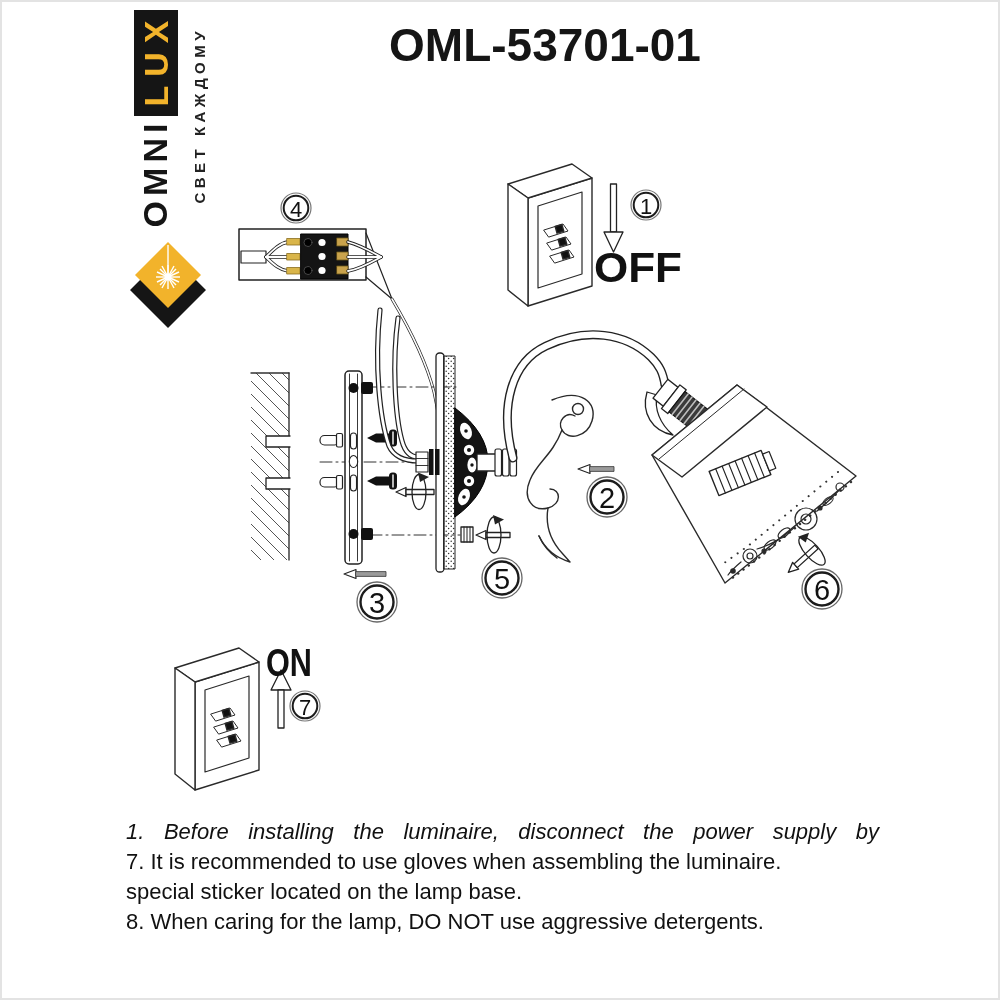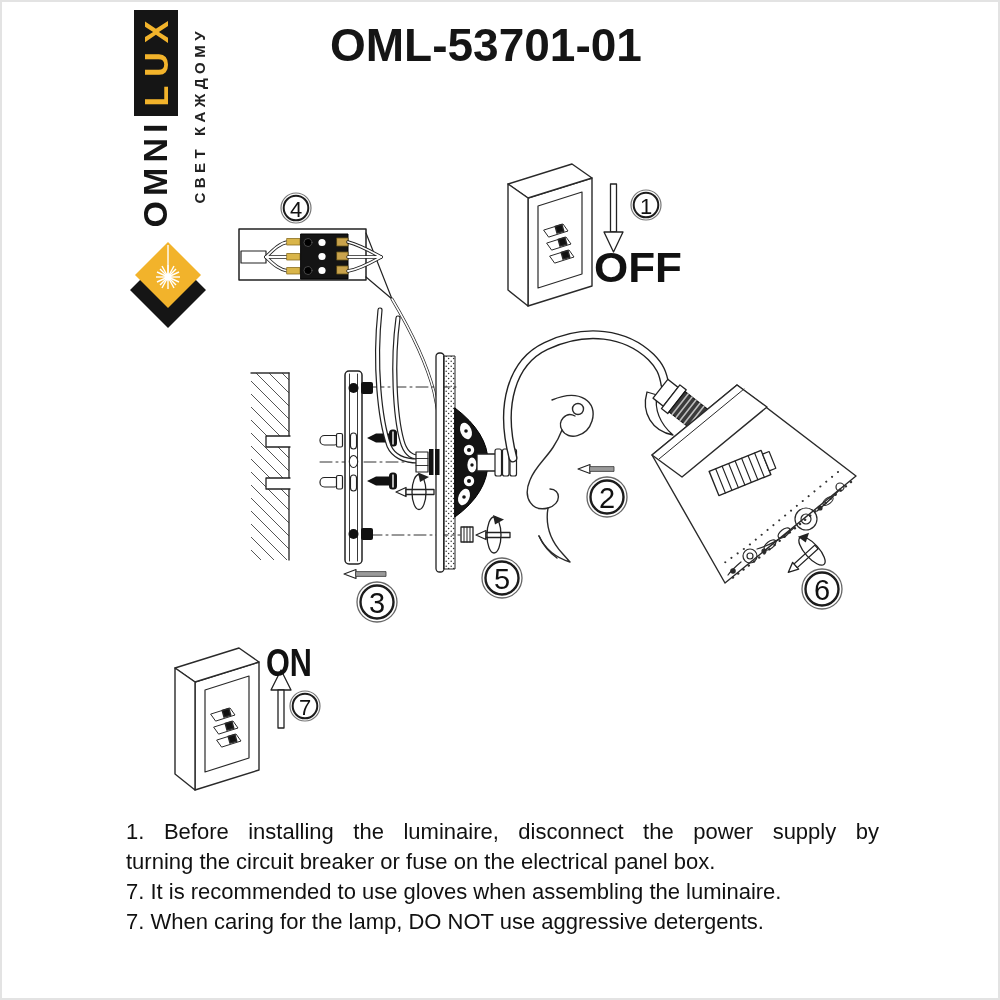--- a/index.html
+++ b/index.html
@@ -14,28 +14,28 @@
   .vbox{position:absolute;display:flex;align-items:center;justify-content:center;overflow:visible;}
   .vbox span{transform:rotate(-90deg);white-space:nowrap;display:block;}
   .lux-box{left:10px;top:6px;width:44px;height:106px;background:#151515;}
   .lux-box span{color:#F2B32B;font-weight:bold;font-size:34px;letter-spacing:9px;padding-left:9px;}
   .omni{left:10px;top:108px;width:44px;height:126px;}
   .omni span{color:#151515;font-weight:bold;font-size:34px;letter-spacing:5px;padding-left:5px;}
   .tagline{left:62px;top:2px;width:28px;height:222px;}
   .tagline span{color:#222;font-weight:bold;font-size:15px;letter-spacing:4.5px;padding-left:4.5px;}
   .emblem{position:absolute;left:0px;top:234px;}
   
-  .title{position:absolute;left:330px;top:18px;width:430px;
+  .title{position:absolute;left:330px;top:18px;width:430px;text-align:center;
     font-size:46px;font-weight:bold;letter-spacing:0px;color:#151515;}
   
   .diagram{position:absolute;left:0;top:130px;}
   
   .instructions{position:absolute;left:126px;top:817px;width:753px;font-size:22px;line-height:30px;color:#111;}
   .ins-line{text-align:justify;text-align-last:left;white-space:normal;}
-  .ins-line.stretch{text-align-last:justify;}
+  .ins-line.stretch{text-align-last:justify;font-style:italic;}
 </style>
 </head>
 <body>
 
 <div class="page-border"></div>
 
 <div class="logo">
   <div class="vbox lux-box">
     <span>LUX</span>
   </div>
@@ -388,16 +388,16 @@
     <text x="822" y="590" font-size="29" text-anchor="middle" dominant-baseline="central" fill="#111">6</text>
   </g>
   <g>
     <use href="#smallring" x="305" y="706"></use>
     <text x="305" y="707" font-size="22" text-anchor="middle" dominant-baseline="central" fill="#111">7</text>
   </g>
 </svg>
 
 <div class="instructions">
   <div class="ins-line stretch">1. Before installing the luminaire, disconnect the power supply by</div>
-  <div class="ins-line">turning the circuit breaker or fuse on the electrical panel box.</div>
   <div class="ins-line">7. It is recommended to use gloves when assembling the luminaire.</div>
-  <div class="ins-line">7. When caring for the lamp, DO NOT use aggressive detergents.</div>
+  <div class="ins-line">special sticker located on the lamp base.</div>
+  <div class="ins-line">8. When caring for the lamp, DO NOT use aggressive detergents.</div>
 </div>
 
 </body></html>

